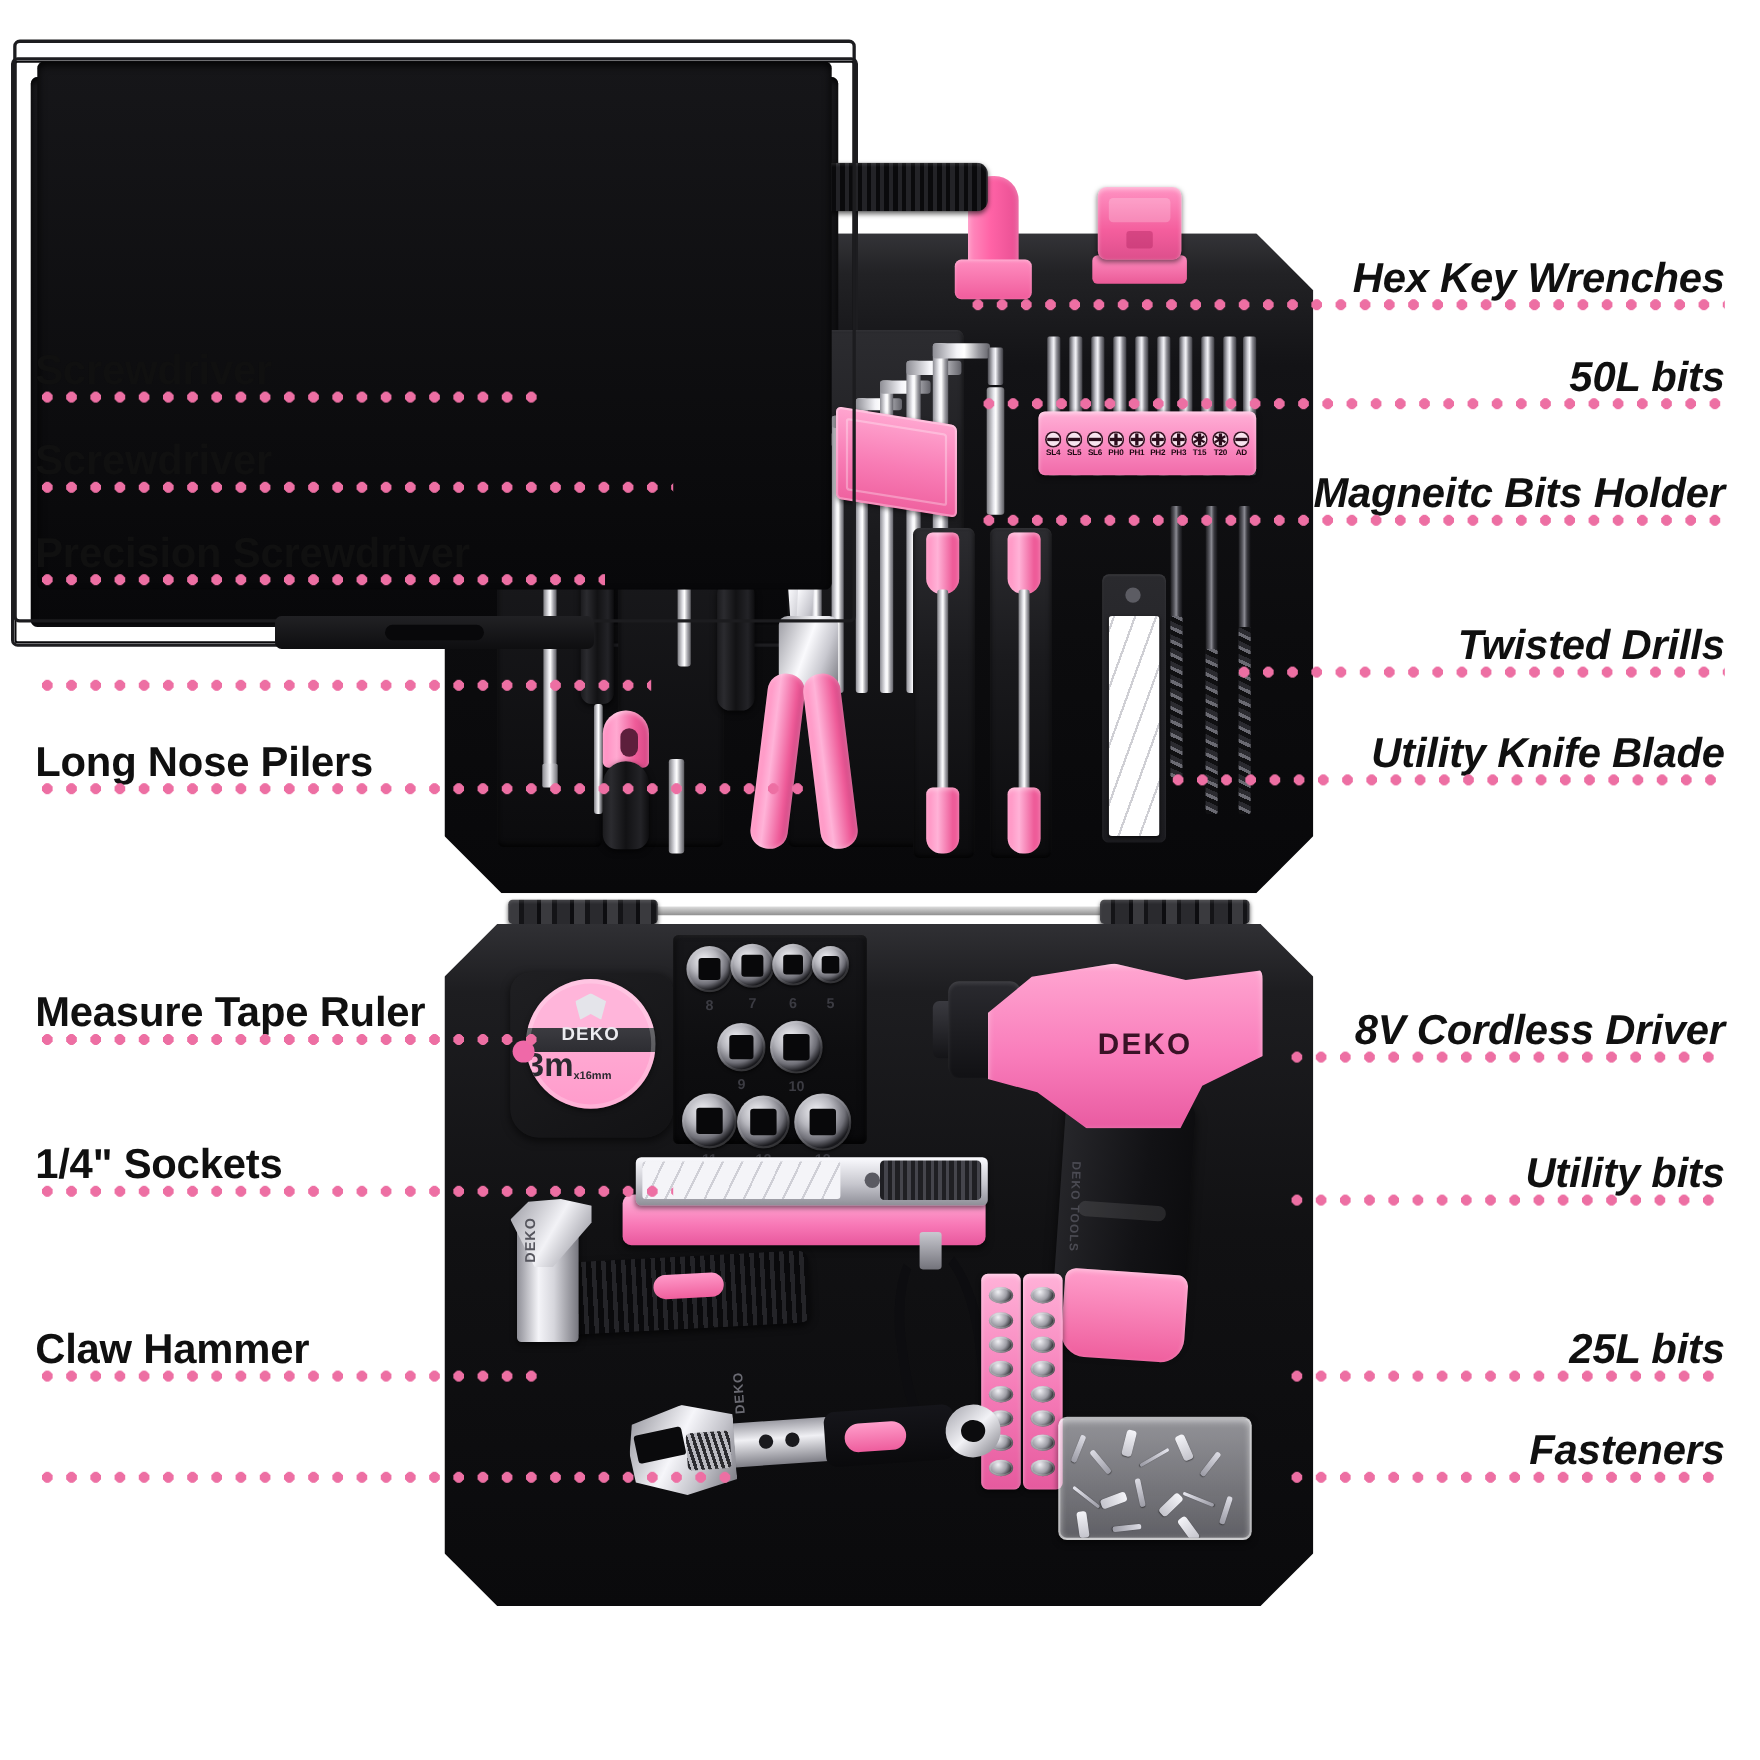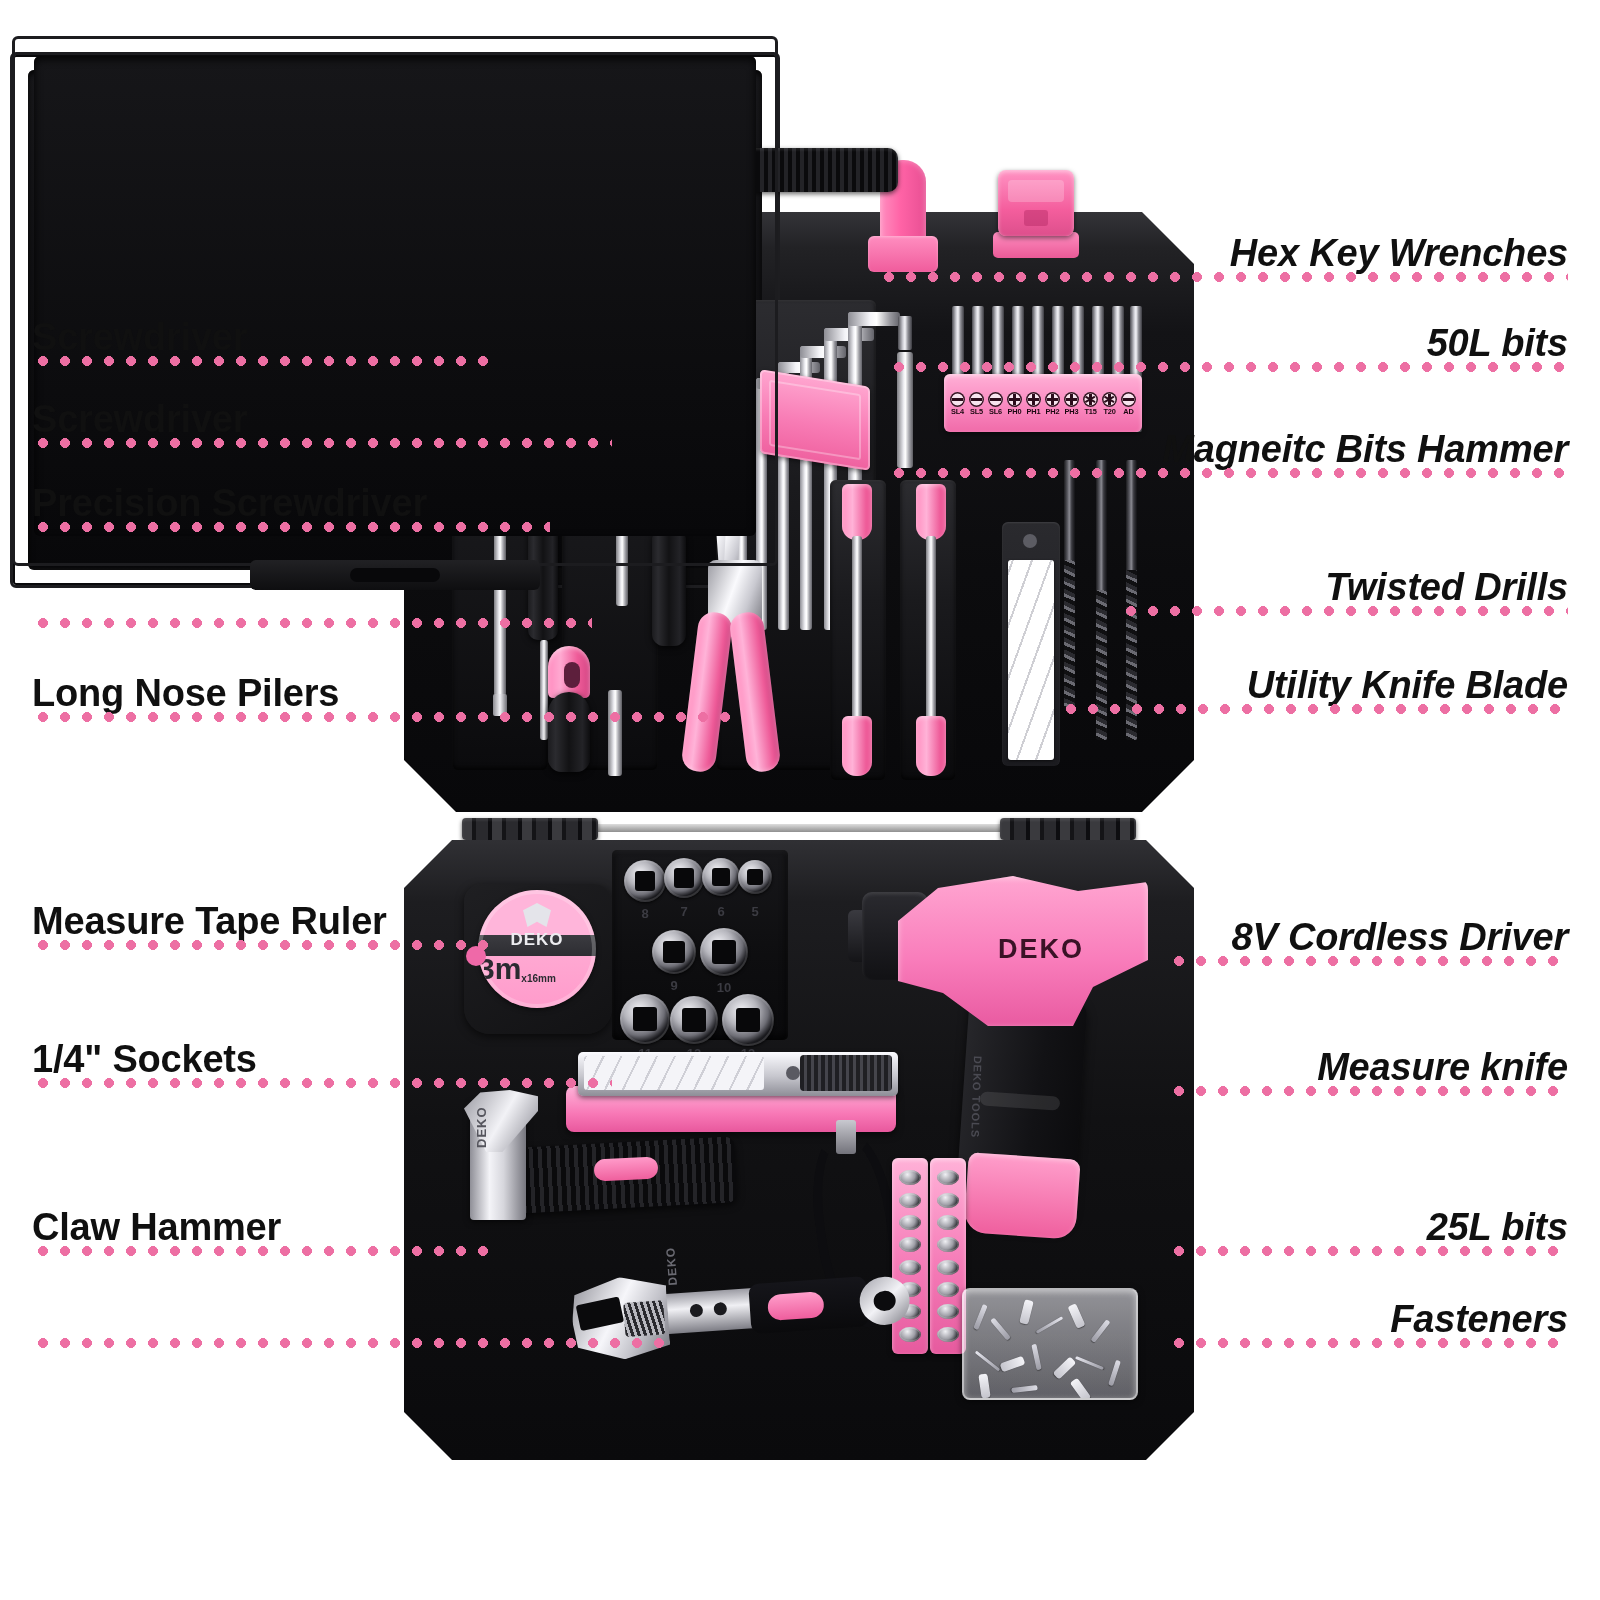--- a/index.html
+++ b/index.html
@@ -897,37 +897,37 @@
 
   <div class="callout right" style="right:0;top:216px;width:750px;height:66px;">
     <div class="lbl">Hex Key Wrenches</div>
     <div class="leader" style="width:690px;"></div>
   </div>
   <div class="callout right" style="right:0;top:306px;width:684px;height:66px;">
     <div class="lbl">50L bits</div>
     <div class="leader" style="width:680px;"></div>
   </div>
   <div class="callout right" style="right:0;top:412px;width:740px;height:66px;">
-    <div class="lbl">Magneitc Bits Hammer</div>
+    <div class="lbl">Magneitc Bits Holder</div>
     <div class="leader" style="width:680px;"></div>
   </div>
   <div class="callout right" style="right:0;top:550px;width:508px;height:66px;">
     <div class="lbl">Twisted Drills</div>
     <div class="leader" style="width:448px;"></div>
   </div>
   <div class="callout right" style="right:0;top:648px;width:568px;height:66px;">
     <div class="lbl">Utility Knife Blade</div>
     <div class="leader" style="width:508px;"></div>
   </div>
   <div class="callout right" style="right:0;top:900px;width:460px;height:66px;">
     <div class="lbl">8V Cordless Driver</div>
     <div class="leader" style="width:400px;"></div>
   </div>
   <div class="callout right" style="right:0;top:1030px;width:460px;height:66px;">
-    <div class="lbl">Measure knife</div>
+    <div class="lbl">Utility bits</div>
     <div class="leader" style="width:400px;"></div>
   </div>
   <div class="callout right" style="right:0;top:1190px;width:460px;height:66px;">
     <div class="lbl">25L bits</div>
     <div class="leader" style="width:400px;"></div>
   </div>
   <div class="callout right" style="right:0;top:1282px;width:460px;height:66px;">
     <div class="lbl">Fasteners</div>
     <div class="leader" style="width:400px;"></div>
   </div>

